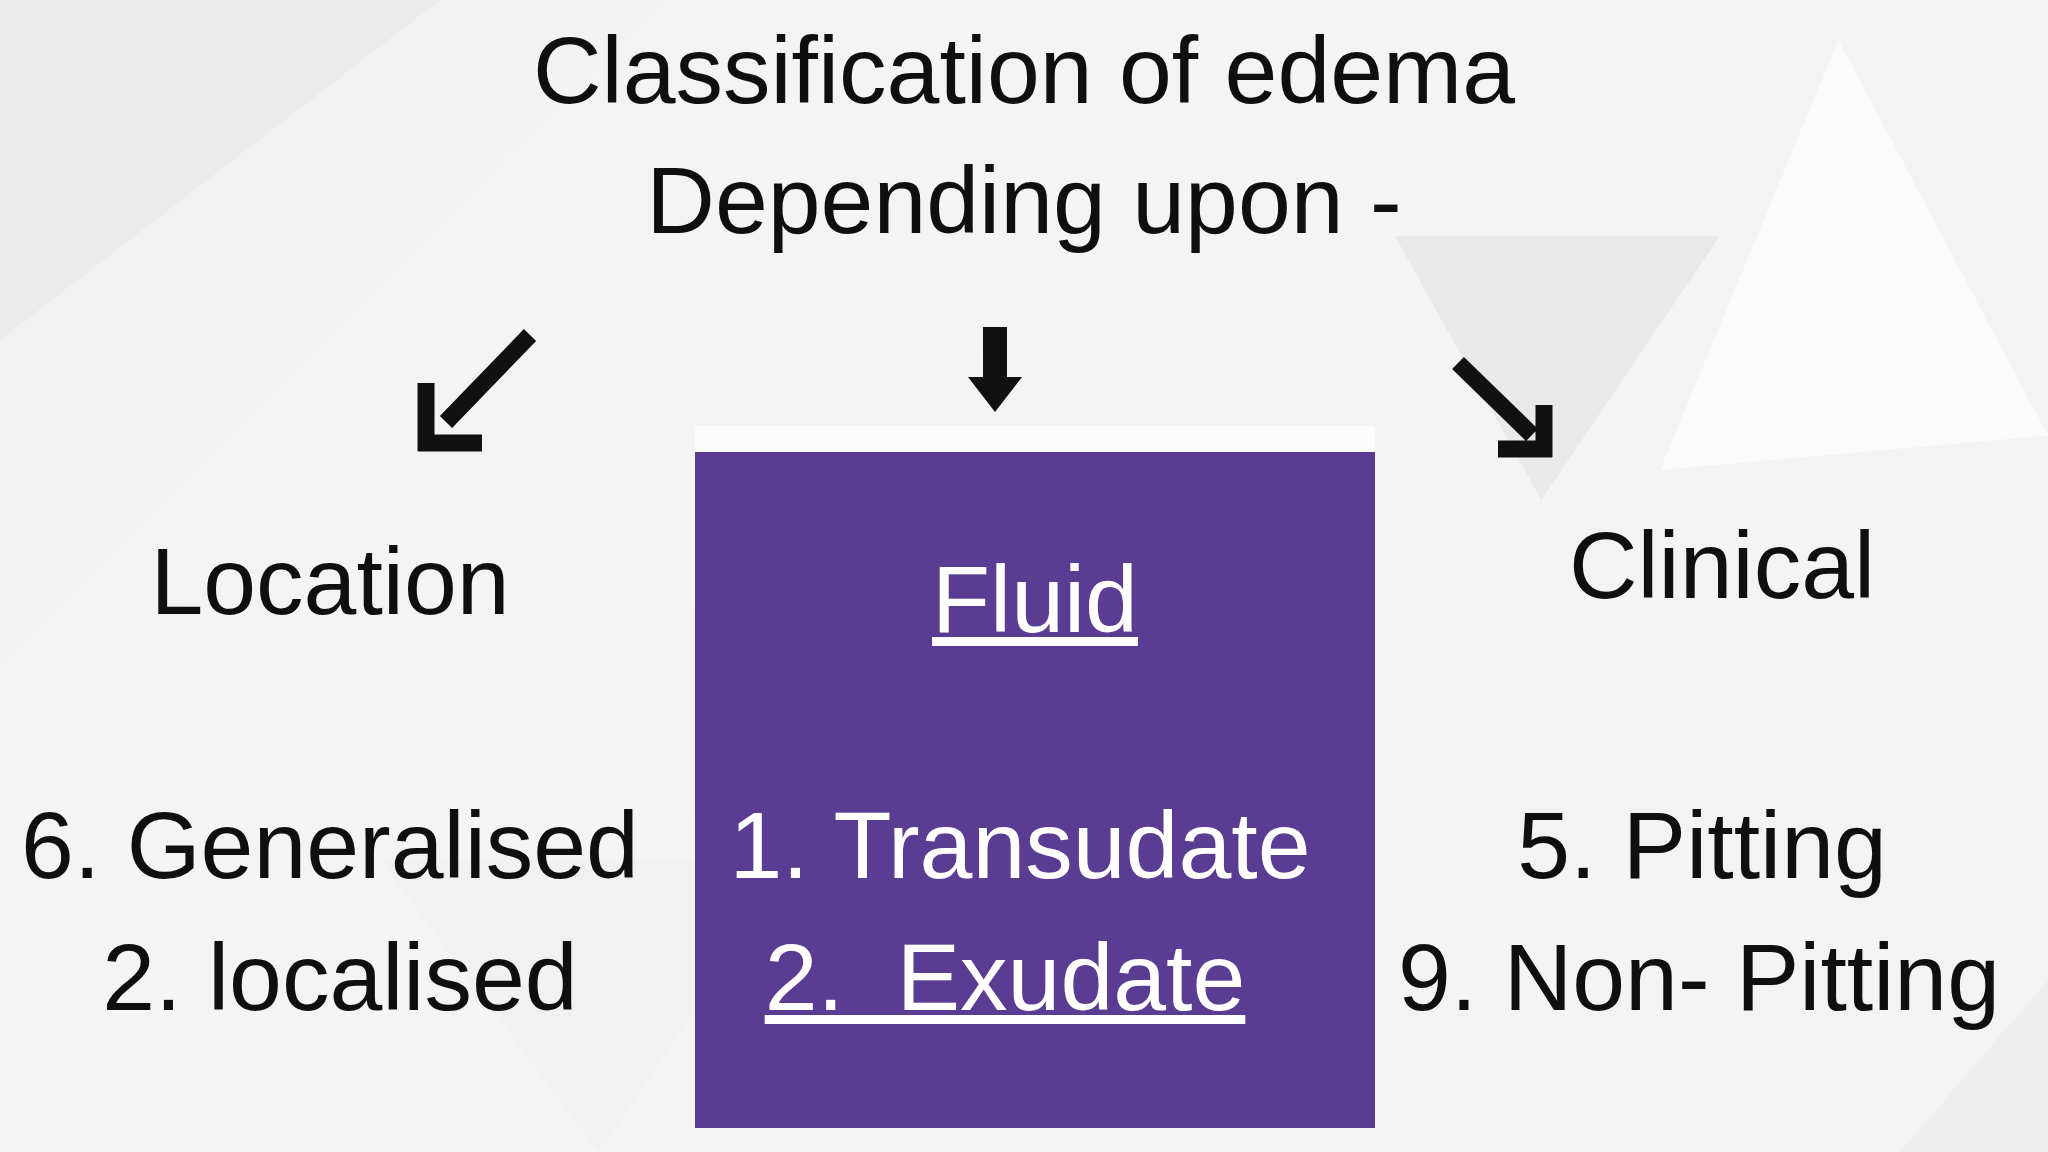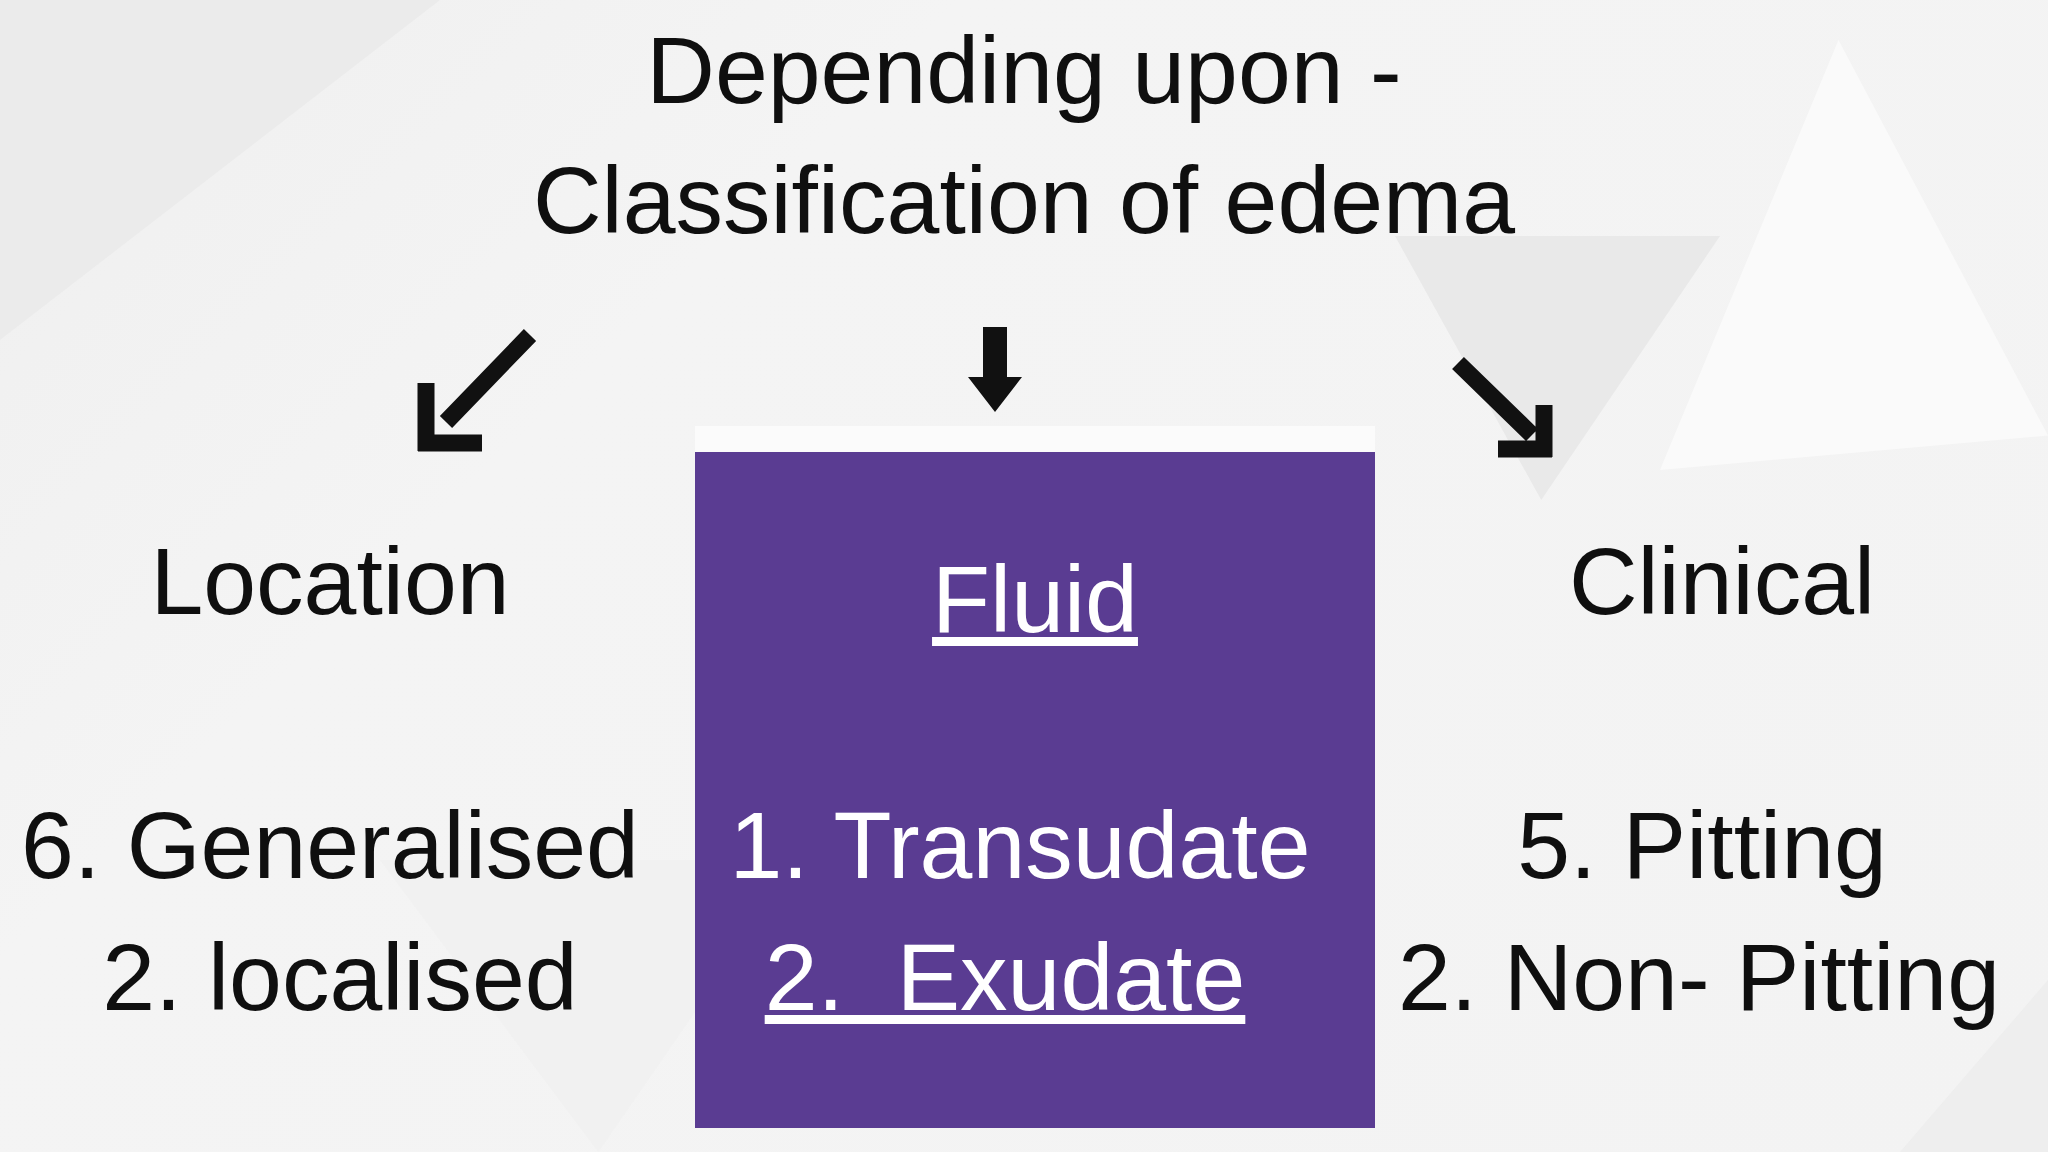--- a/index.html
+++ b/index.html
@@ -49,41 +49,41 @@
   .txt{
     position:absolute;z-index:3;
     font-size:95px;line-height:95px;white-space:pre;
     transform:translateX(-50%);
   }
   .dark{color:#0f0f0f;text-align:center;}
   .light{color:#ffffff;}
 
   .h-location{left:330px;top:534px;}
   .h-fluid{left:1035px;top:552px;text-decoration:underline;}
-  .h-clinical{left:1722px;top:534px;}
+  .h-clinical{left:1722px;top:518px;}
 
   .i-loc-1{left:330px;top:798px;}
   .i-loc-2{left:340px;top:930px;}
   .i-fluid-1{left:1020px;top:798px;text-align:center;}
   .i-fluid-2{left:1005px;top:930px;text-decoration:underline;}
   .i-clin-1{left:1702px;top:798px;}
   .i-clin-2{left:1699px;top:930px;}
 </style>
 </head>
 <body>
 
 <div class="slide">
 
   <div class="tri tri-tl"></div>
   <div class="tri tri-gray"></div>
   <div class="tri tri-white"></div>
   <div class="tri tri-faint"></div>
   <div class="tri tri-br"></div>
 
-  <div class="title"><div>Depending upon -</div><div>Classification of edema</div></div>
+  <div class="title"><div>Classification of edema</div><div>Depending upon -</div></div>
 
   <svg class="arrow arrow-left" width="130" height="135" viewBox="0 0 130 135">
     <path d="M120 10 L36 97 M16 58 L16 126 M8 118 L72 118" stroke="#111111" stroke-width="17" fill="none"></path>
   </svg>
 
   <svg class="arrow arrow-down" width="58" height="85" viewBox="0 0 58 85">
     <polygon points="17,0 41,0 41,50 56,50 29,85 2,50 17,50" fill="#111111"></polygon>
   </svg>
 
   <svg class="arrow arrow-right" width="110" height="115" viewBox="0 0 110 115">
@@ -101,16 +101,16 @@
 
   <div>
     <div class="txt light h-fluid">Fluid</div>
     <div class="txt light i-fluid-1">1. Transudate</div>
     <div class="txt light i-fluid-2">2.  Exudate</div>
   </div>
 
   <div>
     <div class="txt dark h-clinical">Clinical</div>
     <div class="txt dark i-clin-1">5. Pitting</div>
-    <div class="txt dark i-clin-2">2. Non- Pitting</div>
+    <div class="txt dark i-clin-2">9. Non- Pitting</div>
   </div>
 
 </div>
 
 </body></html>

